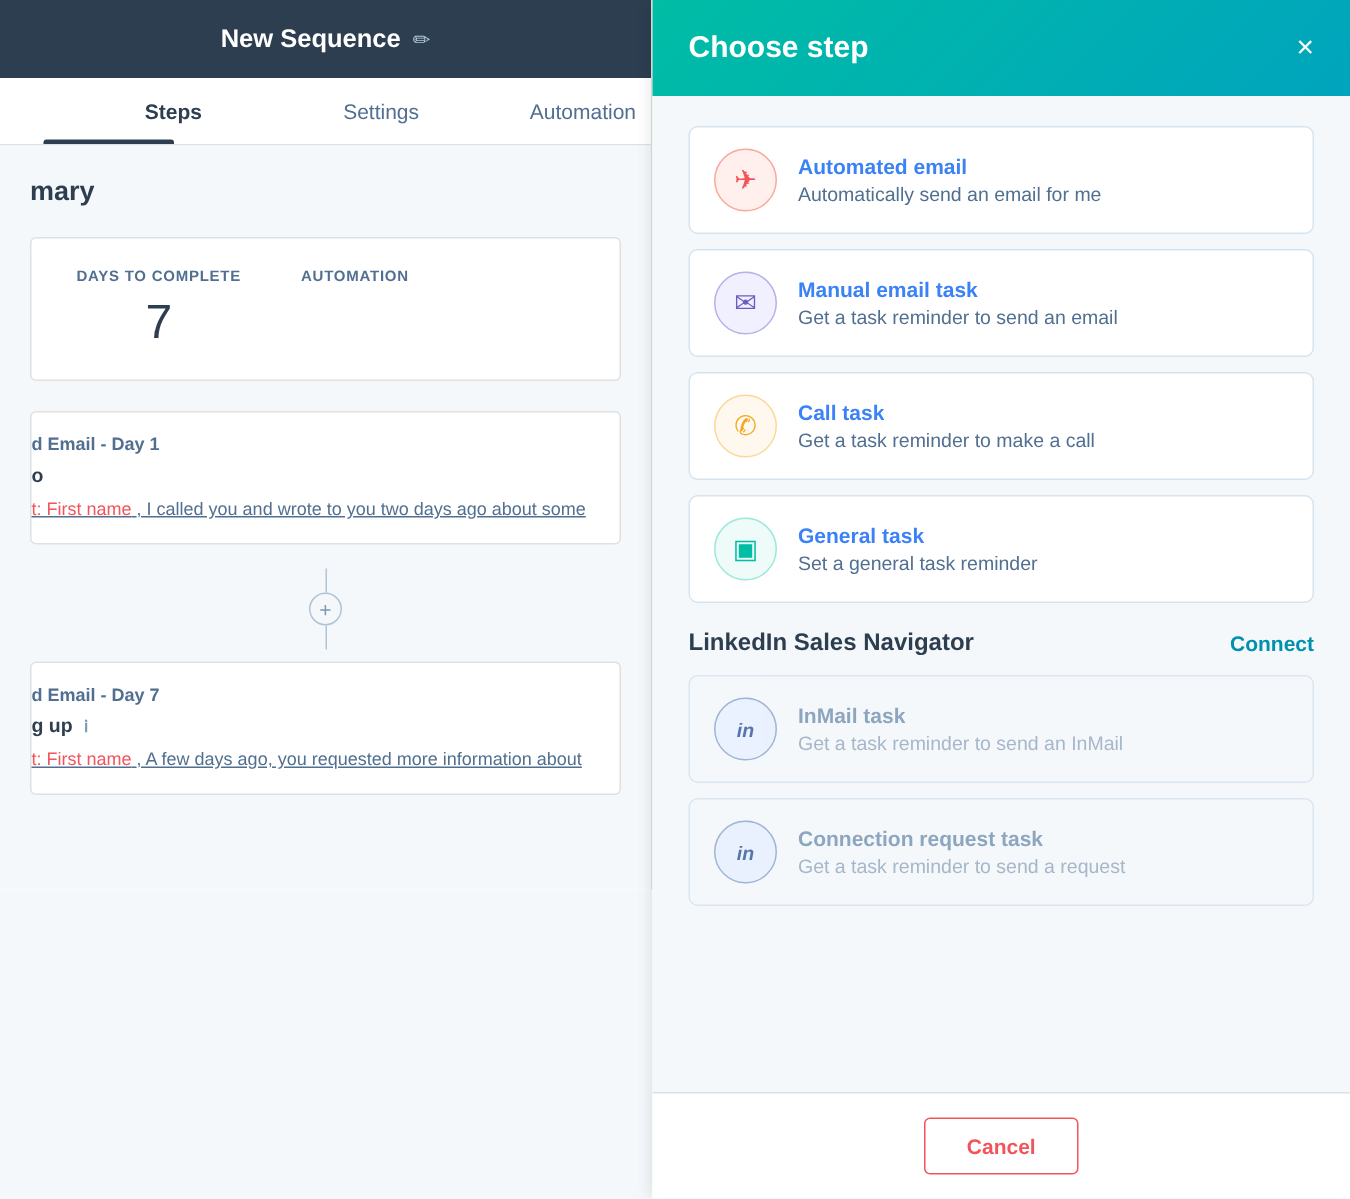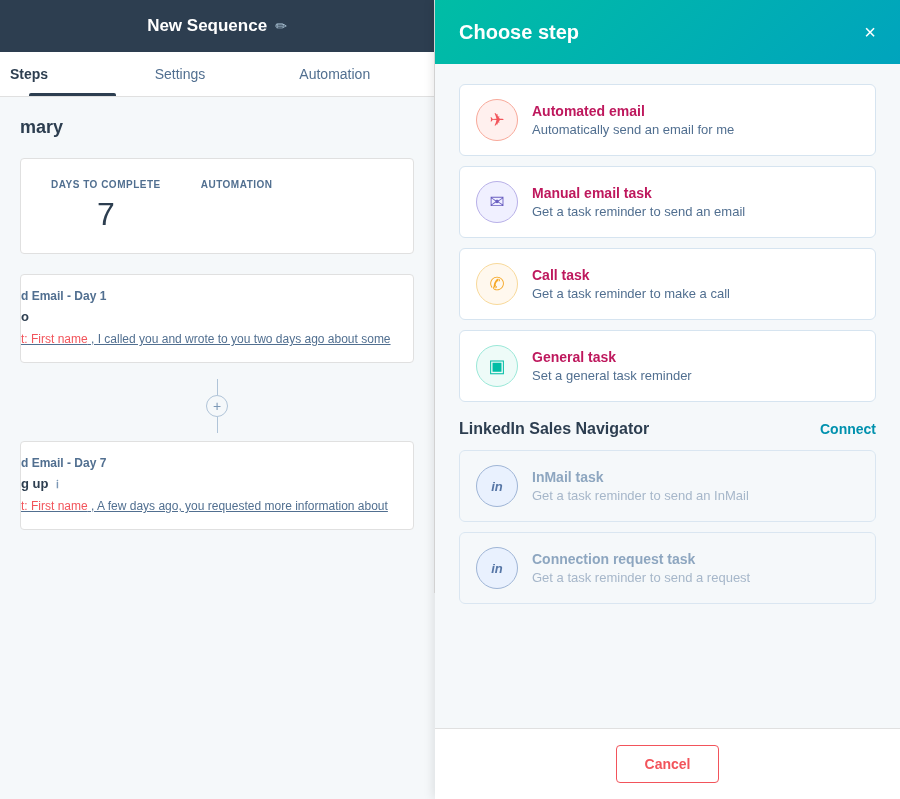--- a/index.html
+++ b/index.html
@@ -40,21 +40,21 @@
     }
 
     .tabs {
       display: flex;
       border-bottom: 1px solid #e0e0e0;
       background: #fff;
     }
 
     .tab {
       flex: 1;
-      text-align: left;
+      text-align: right;
       padding: 14px 10px;
       font-size: 14px;
       color: #516f90;
       cursor: pointer;
       position: relative;
     }
 
     .tab.active {
       font-weight: 700;
       color: #2d3e50;
@@ -250,21 +250,21 @@
     .icon-manual { background: #f0f0ff; border: 1.5px solid #b8b0e8; color: #6a5fc1; }
     .icon-call { background: #fff8ee; border: 1.5px solid #f8d99a; color: #f5a623; }
     .icon-general { background: #eefbf8; border: 1.5px solid #9ae8d8; color: #00bda5; }
     .icon-linkedin { background: #e8f0ff; border: 1.5px solid #90aad0; color: #3b6098; }
 
     .step-option-text { flex: 1; }
 
     .step-option-name {
       font-size: 14px;
       font-weight: 700;
-      color: #be185d;
+      color: #3b82f6;
       margin-bottom: 3px;
     }
 
     .step-option.disabled .step-option-name {
       color: #7c98b6;
     }
 
     .step-option-desc {
       font-size: 13px;
       color: #516f90;

